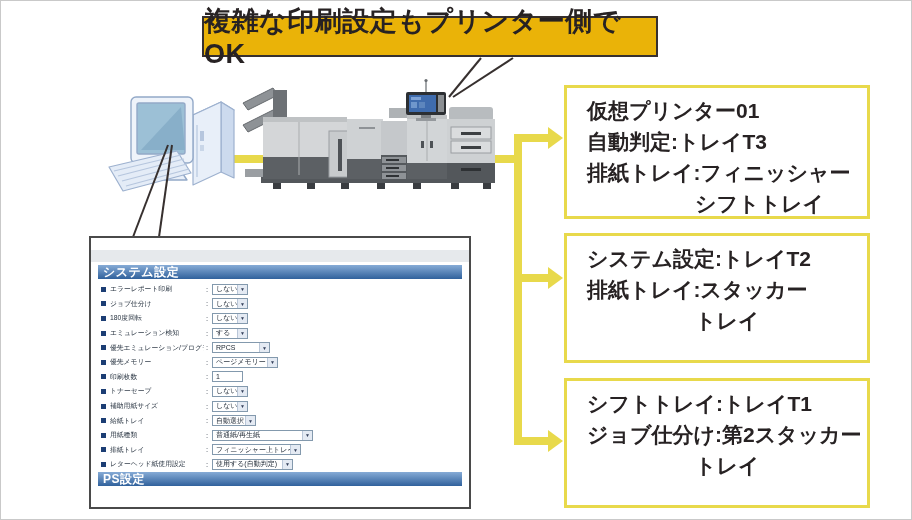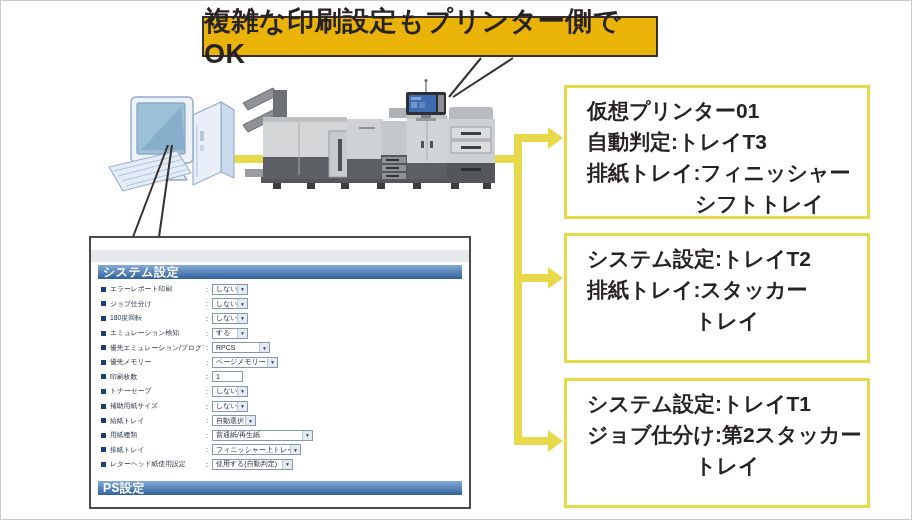--- a/index.html
+++ b/index.html
@@ -37,21 +37,21 @@
     background:#fff;border:2px solid #4a4a4a;box-sizing:border-box;z-index:6;
   }
   .dlg-topstrip{position:absolute;left:0;top:12px;width:100%;height:12px;background:#e6e9ec;}
   .dlg-bar{
     position:absolute;left:7px;right:7px;height:14px;
     background:linear-gradient(var(--header-blue-top),var(--header-blue-bottom));
     color:#fff;font-size:12px;font-weight:bold;line-height:14px;
     padding-left:5px;box-sizing:border-box;letter-spacing:.5px;
   }
   .dlg-header{top:27px;}
-  .dlg-footer{top:243px;}
+  .dlg-footer{top:234px;}
   .dlg-rows{position:absolute;left:0;top:44px;width:100%;}
   .row{display:flex;align-items:center;height:14.6px;padding-left:10px;}
   .bullet{width:5px;height:5px;background:var(--bullet-color);margin-right:4px;flex:0 0 auto;}
   .lbl{
     flex:0 0 94px;font-size:6.8px;color:var(--label-color);
     white-space:nowrap;overflow:hidden;
   }
   .colon{font-size:7.5px;color:var(--label-color);width:6px;text-align:center;}
   .xp-select,.xp-input{
     display:flex;align-items:center;box-sizing:border-box;height:11px;
@@ -212,21 +212,21 @@
     <span class="vp-line">自動判定:トレイT3</span>
     <span class="vp-line">排紙トレイ:フィニッシャー</span>
     <span class="vp-line indent">シフトトレイ</span>
   </div>
   <div class="vp-box" style="top:232px;height:130px;">
     <span class="vp-line">システム設定:トレイT2</span>
     <span class="vp-line">排紙トレイ:スタッカー</span>
     <span class="vp-line indent">トレイ</span>
   </div>
   <div class="vp-box" style="top:377px;height:130px;">
-    <span class="vp-line">システム設定:トレイT1</span>
+    <span class="vp-line">シフトトレイ:トレイT1</span>
     <span class="vp-line">ジョブ仕分け:第2スタッカー</span>
     <span class="vp-line indent">トレイ</span>
   </div>
 
   <div class="dialog">
     <div class="dlg-topstrip"></div>
     <div class="dlg-bar dlg-header">システム設定</div>
     <div class="dlg-rows" id="rows">
         <div class="row">
           <span class="bullet"></span>

